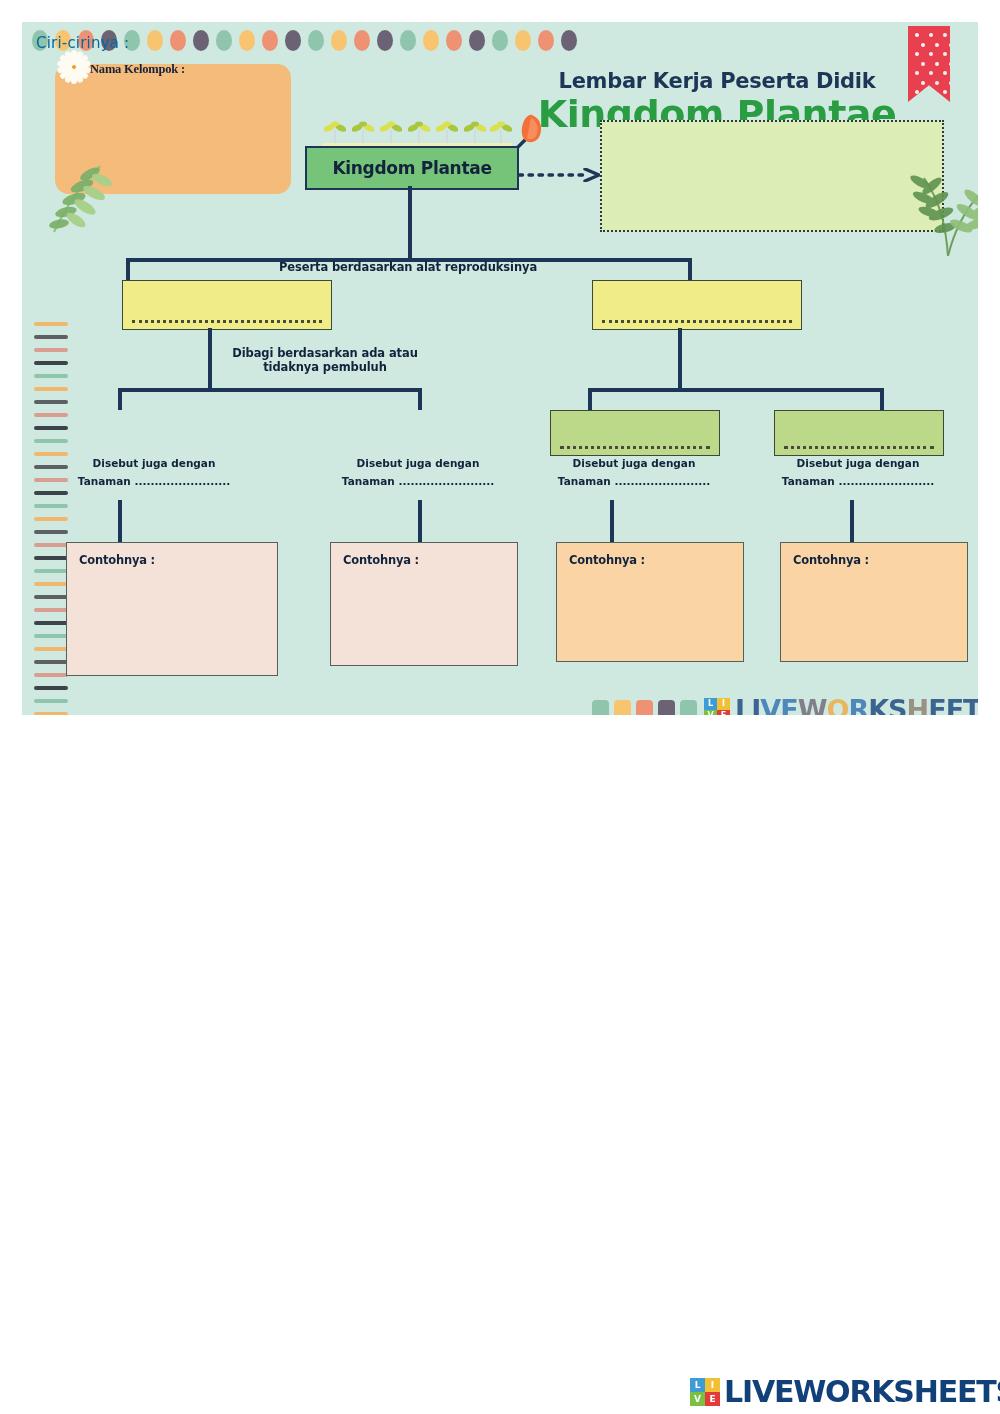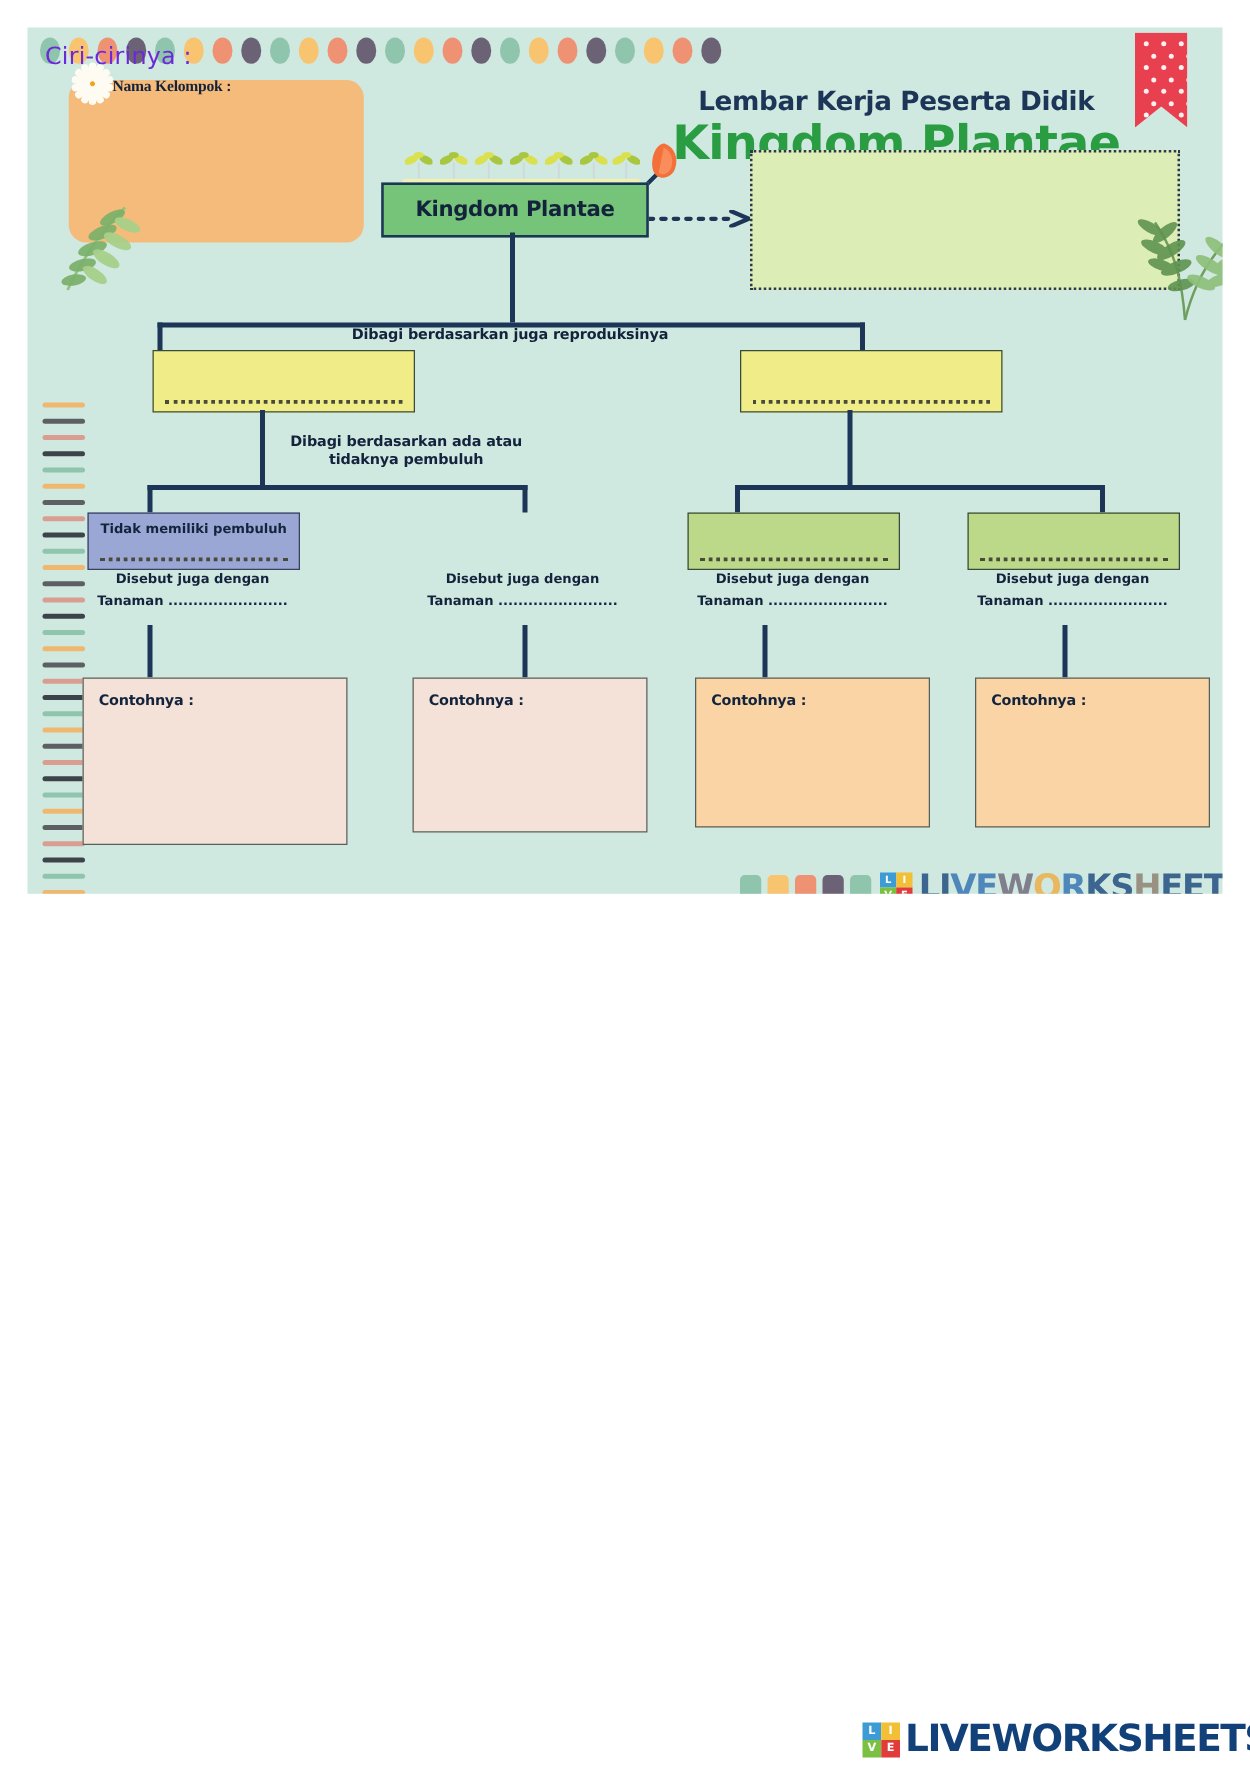--- a/index.html
+++ b/index.html
@@ -68,21 +68,21 @@
   .sprout{position:absolute;bottom:5px;width:22px;height:22px;}
   
   #trowel{position:absolute;left:487px;top:92px;width:34px;height:42px;}
 
   
   #ciri-box{
     position:absolute;left:578px;top:98px;width:340px;height:108px;
     background:#dcedb6;border:2px dotted #2b3a4a;
   }
   #ciri-label{
-    position:absolute;left:14px;top:12px;font-size:19px;color:#6d28d9;
+    position:absolute;left:14px;top:12px;font-size:15px;color:#0369a1;
     font-family:"DejaVu Sans",sans-serif;letter-spacing:.2px;
   }
   #branch-right{position:absolute;left:880px;top:130px;width:90px;height:110px;}
 
   
   #arrow-dots{position:absolute;left:497px;top:146px;width:84px;height:14px;}
 
   
   .ln{position:absolute;background:#1d3557;}
   .v{width:4px;}
@@ -364,44 +364,40 @@
       <ellipse cx="59" cy="74" rx="12" ry="4.6" transform="rotate(24 59 74)"></ellipse>
       <ellipse cx="80" cy="58" rx="11" ry="4.2" transform="rotate(-26 80 58)"></ellipse>
       <ellipse cx="74" cy="72" rx="12" ry="4.5" transform="rotate(-20 74 72)"></ellipse>
     </g>
   </svg>
 
   <div class="ln v" style="left:386px;top:164px;height:72px;"></div>
   <div class="ln h" style="left:104px;top:236px;width:566px;"></div>
   <div class="ln v" style="left:104px;top:236px;height:44px;"></div>
   <div class="ln v" style="left:666px;top:236px;height:44px;"></div>
-  <div class="caption" style="left:226px;top:238px;width:320px;">Dibagi berdasarkan juga reproduksinya</div>
+  <div class="caption" style="left:226px;top:238px;width:320px;">Peserta berdasarkan alat reproduksinya</div>
 
   <div class="ybox" style="left:100px;top:258px;">
     <div class="dotline"></div>
   </div>
   <div class="ybox" style="left:570px;top:258px;">
     <div class="dotline"></div>
   </div>
 
   <div class="ln v" style="left:186px;top:306px;height:60px;"></div>
   <div class="ln h" style="left:96px;top:366px;width:304px;"></div>
   <div class="ln v" style="left:96px;top:366px;height:22px;"></div>
   <div class="ln v" style="left:396px;top:366px;height:22px;"></div>
   <div class="caption" style="left:198px;top:324px;width:210px;">Dibagi berdasarkan ada atau tidaknya pembuluh</div>
 
   <div class="ln v" style="left:656px;top:306px;height:60px;"></div>
   <div class="ln h" style="left:566px;top:366px;width:296px;"></div>
   <div class="ln v" style="left:566px;top:366px;height:22px;"></div>
   <div class="ln v" style="left:858px;top:366px;height:22px;"></div>
 
-  <div class="pbox" style="left:48px;top:388px;">
-    <div class="hdr">Tidak memiliki pembuluh</div>
-    <div class="dotline"></div>
-  </div>
   <div class="gbox" style="left:528px;top:388px;">
     <div class="hdr"></div>
     <div class="dotline"></div>
   </div>
   <div class="gbox" style="left:752px;top:388px;">
     <div class="hdr"></div>
     <div class="dotline"></div>
   </div>
 
   <div class="sublabel" style="left:32px;top:432px;">

